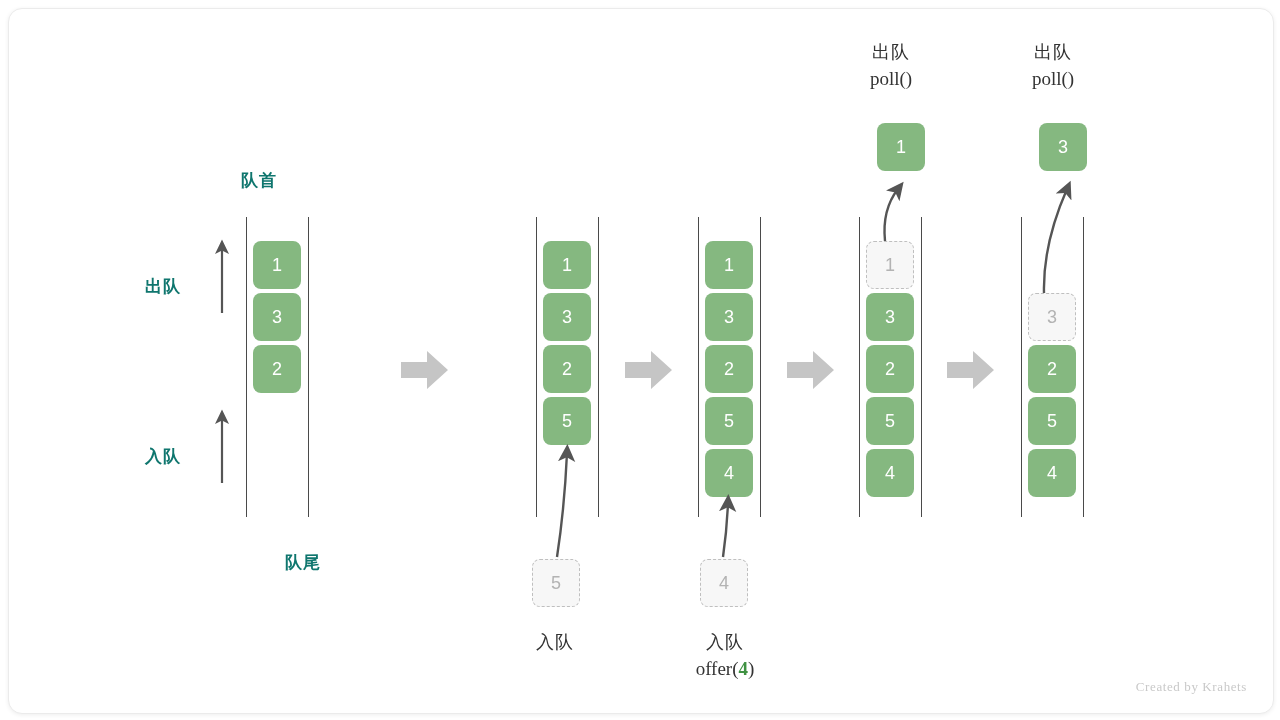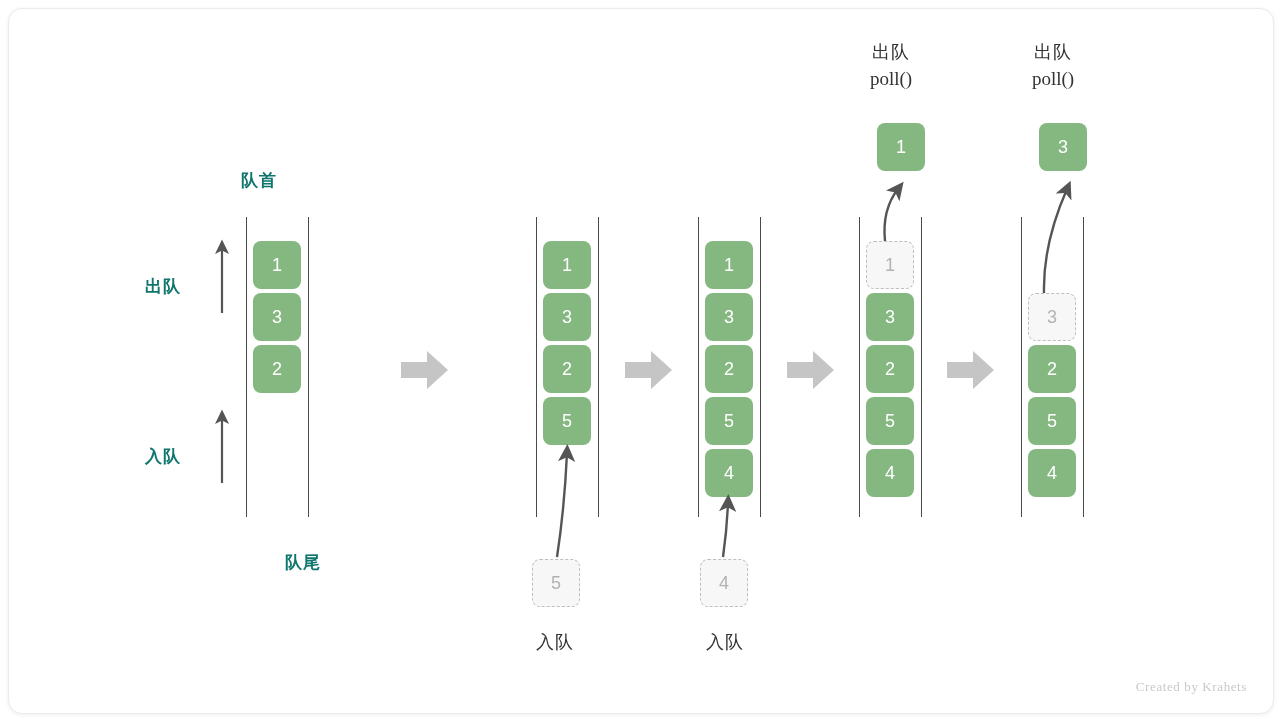--- a/index.html
+++ b/index.html
@@ -189,20 +189,21 @@
     <div class="cell filled" style="top:336px;">2</div>
     <div class="cell filled" style="top:388px;">5</div>
     <div class="cell filled" style="top:440px;">4</div>
   </div>
   <div class="cell ghost loose" style="left:691px; top:550px;">4</div>
   <svg style="left:700px; top:482px;" width="50" height="72" viewBox="0 0 50 72">
     <path d="M14,66 C16,52 18,36 19,12" fill="none" stroke="#555555" stroke-width="2.4" marker-end="url(#mk-mv)"></path>
   </svg>
   <div class="op-label" style="left:621px; top:620px; width:190px;">
     <div class="op-cn">入队</div>
+    <div class="op-code"><span>offer(</span><span class="arg">4</span><span>)</span></div>
   </div>
 
   <svg class="blockarrow" style="left:778px; top:341px;" width="48" height="40" viewBox="0 0 48 40">
     <path d="M0,12 L26,12 L26,1 L47,20 L26,39 L26,28 L0,28 z" fill="#c5c5c5"></path>
   </svg>
 
   <div class="op-label" style="left:808px; top:30px; width:148px;">
     <div class="op-cn">出队</div>
     <div class="op-code">poll()</div>
   </div>

